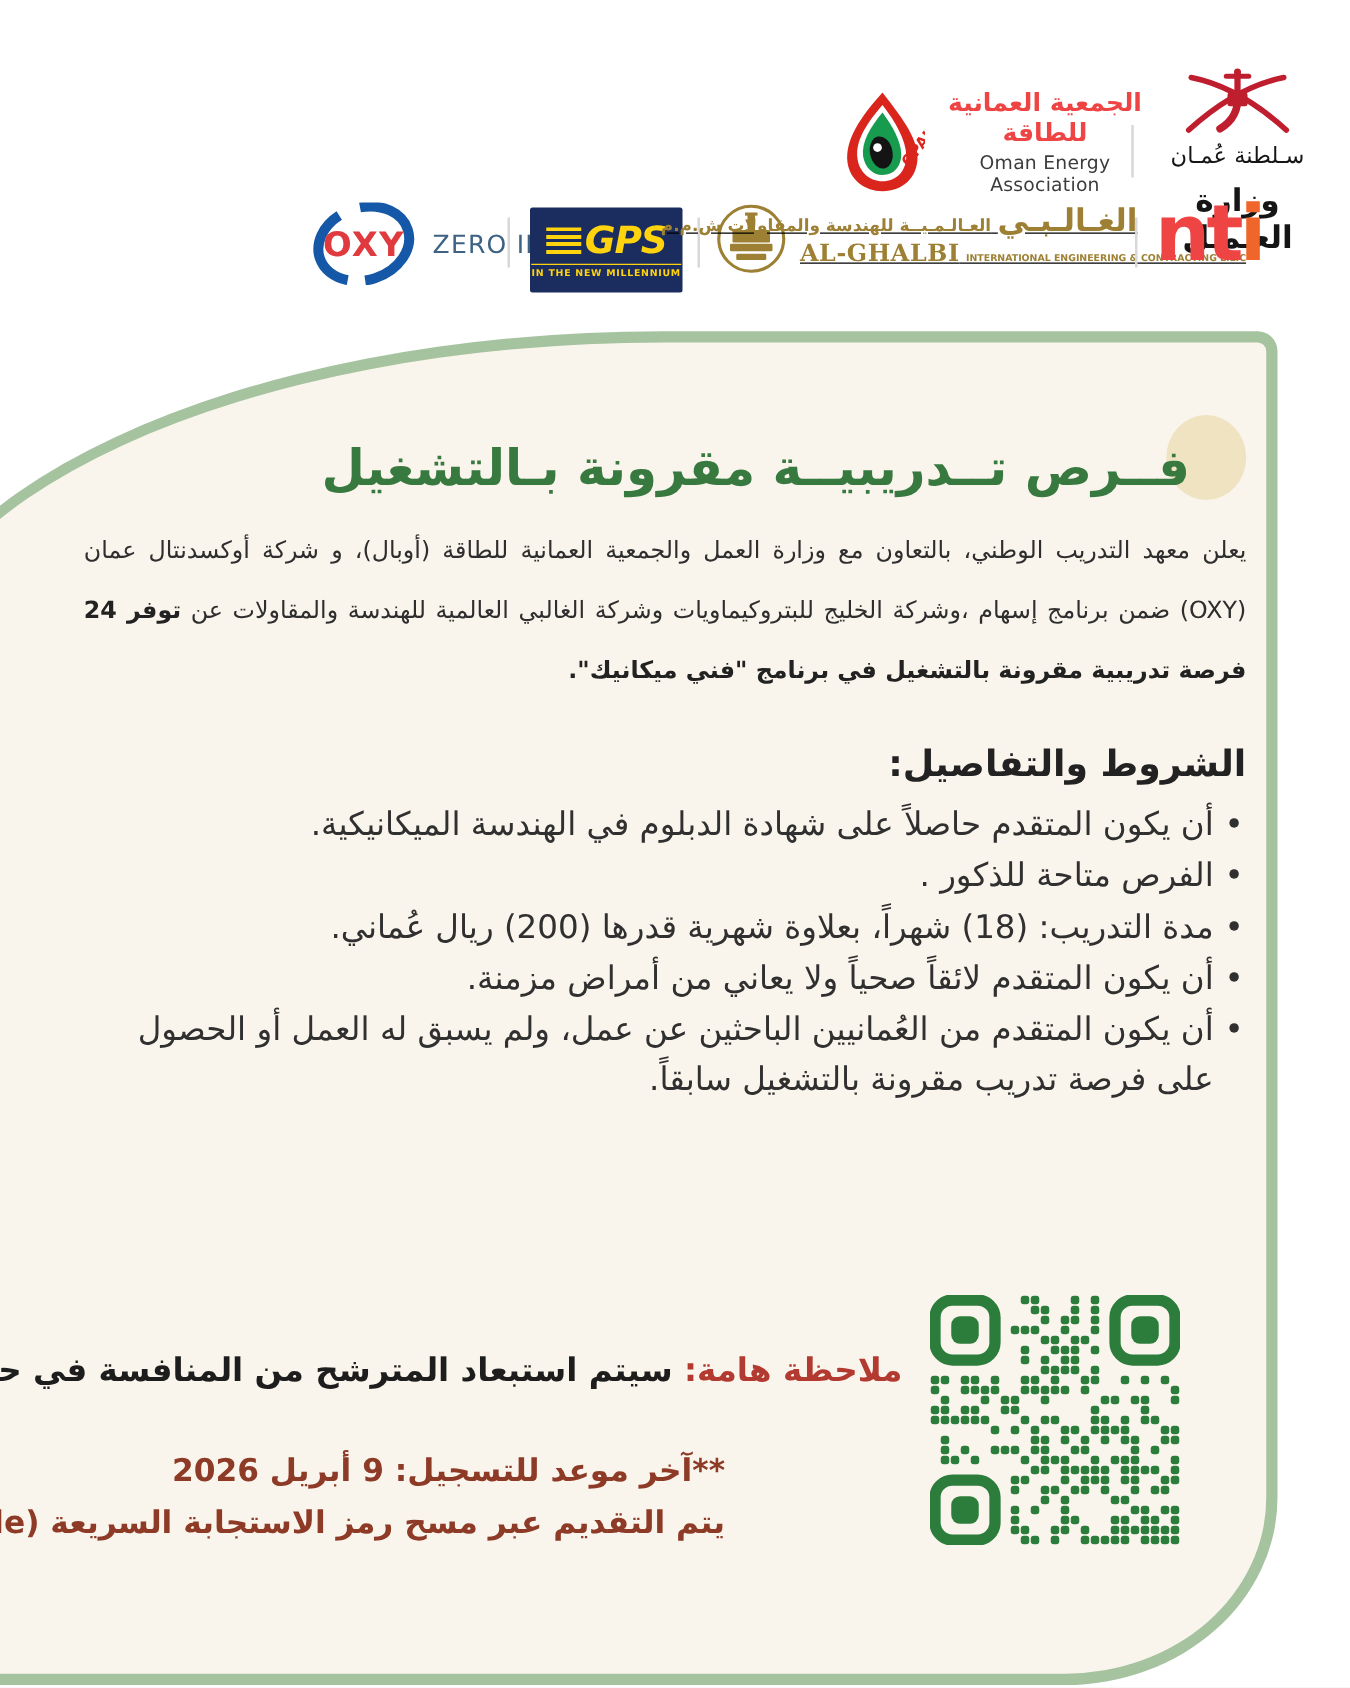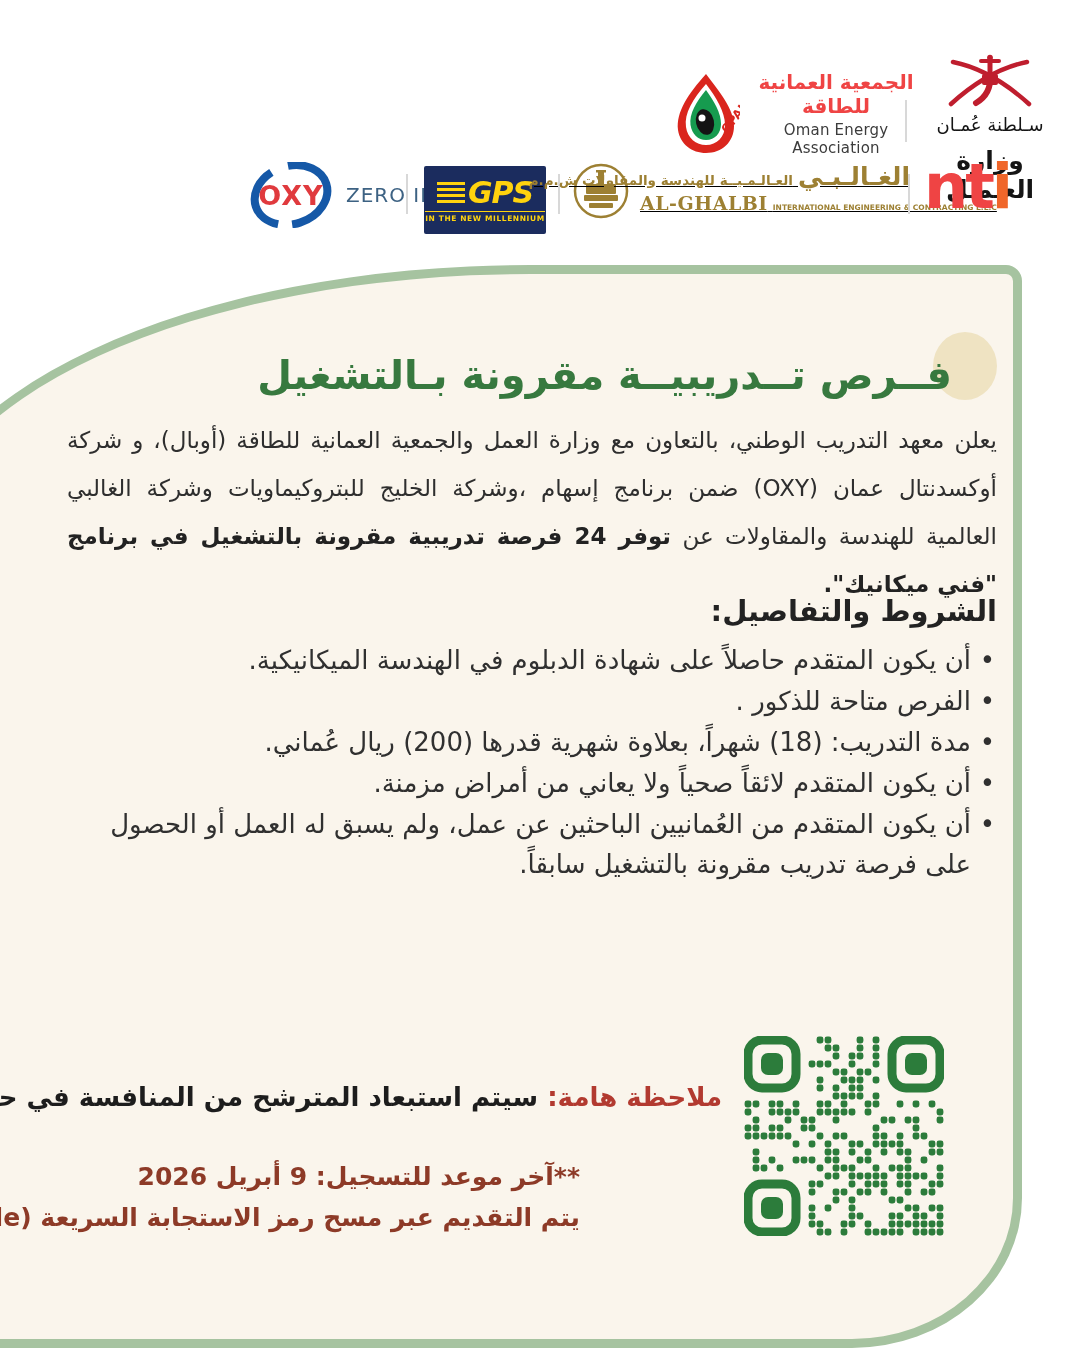--- a/index.html
+++ b/index.html
@@ -52,21 +52,21 @@
     background:#faf5ec; border:9px solid #a6c3a0;
     border-radius:620px 16px 170px 0 / 290px 16px 150px 0;
   }
 
   .title-circle { position:absolute; right:83px; top:332px; width:64px; height:68px;
     background:#efe3c2; border-radius:50%; z-index:2; }
   .card-title { position:absolute; right:128px; top:342px; z-index:3;
     direction:rtl; color:#37793f; font-size:40px; font-weight:bold; white-space:nowrap;margin-top:10px; }
 
   .intro { position:absolute; right:83px; left:67px; top:416px; z-index:2;
-    direction:rtl; text-align:justify; color:#2e2e2e; font-size:23px; line-height:48px; }
+    direction:rtl; text-align:justify; color:#2e2e2e; font-size:19px; line-height:48px; }
   .intro b { color:#222; }
 
   .cond-head { position:absolute; right:83px; top:594px; z-index:2;
     direction:rtl; color:#222; font-size:29px; font-weight:bold; }
 
   .bullets { position:absolute; right:83px; left:67px; top:640px; z-index:2;
     direction:rtl; list-style:none; color:#303030; font-size:26px; line-height:40px; }
   .bullets li { position:relative; padding-right:26px; margin-bottom:1px; }
   .bullets li::before { content:"•"; position:absolute; right:2px; top:0; }
 

